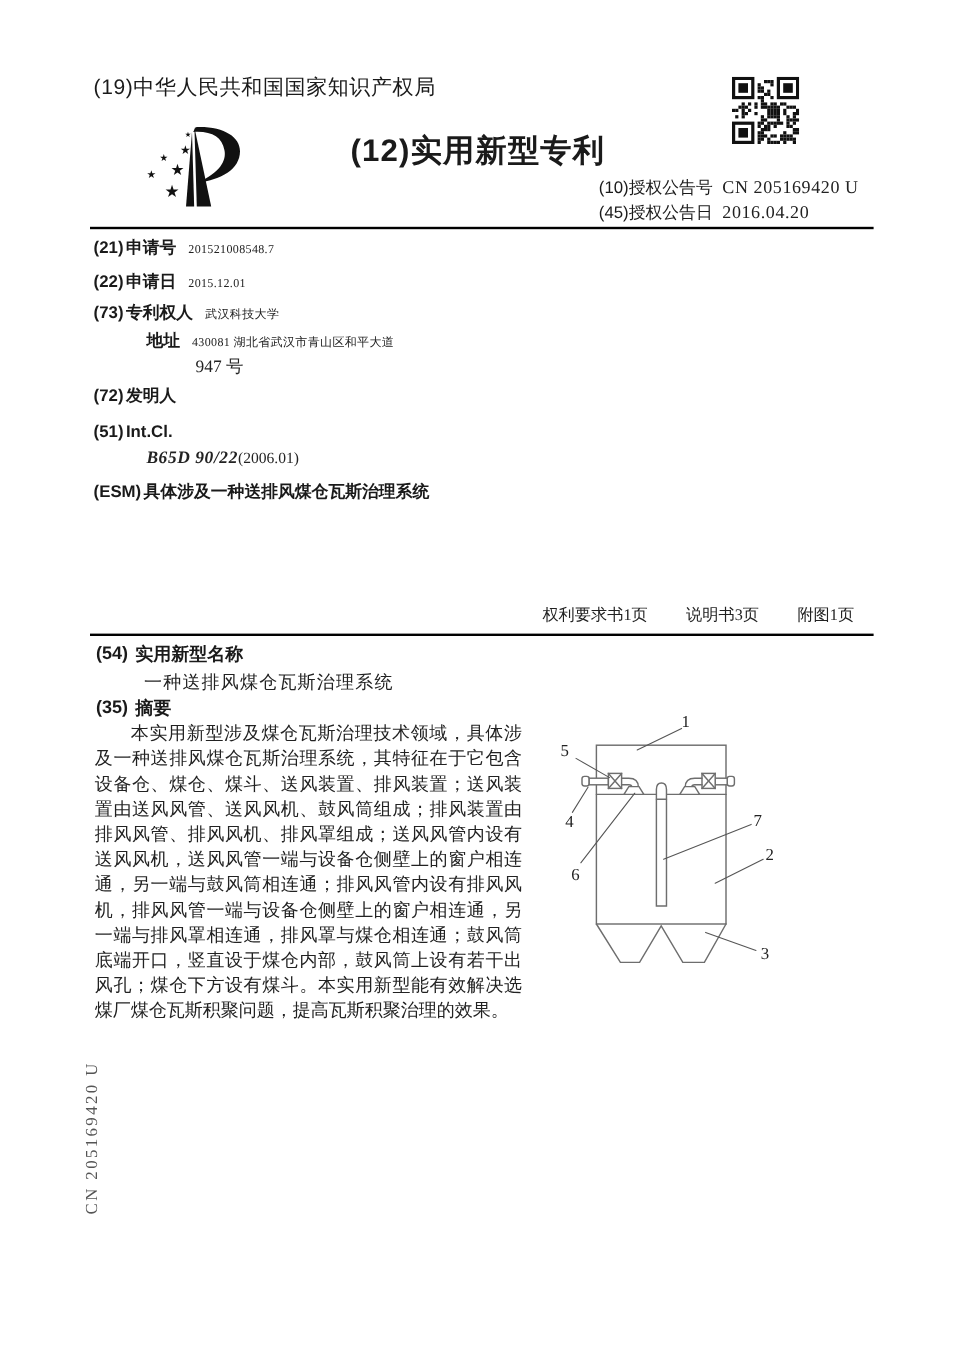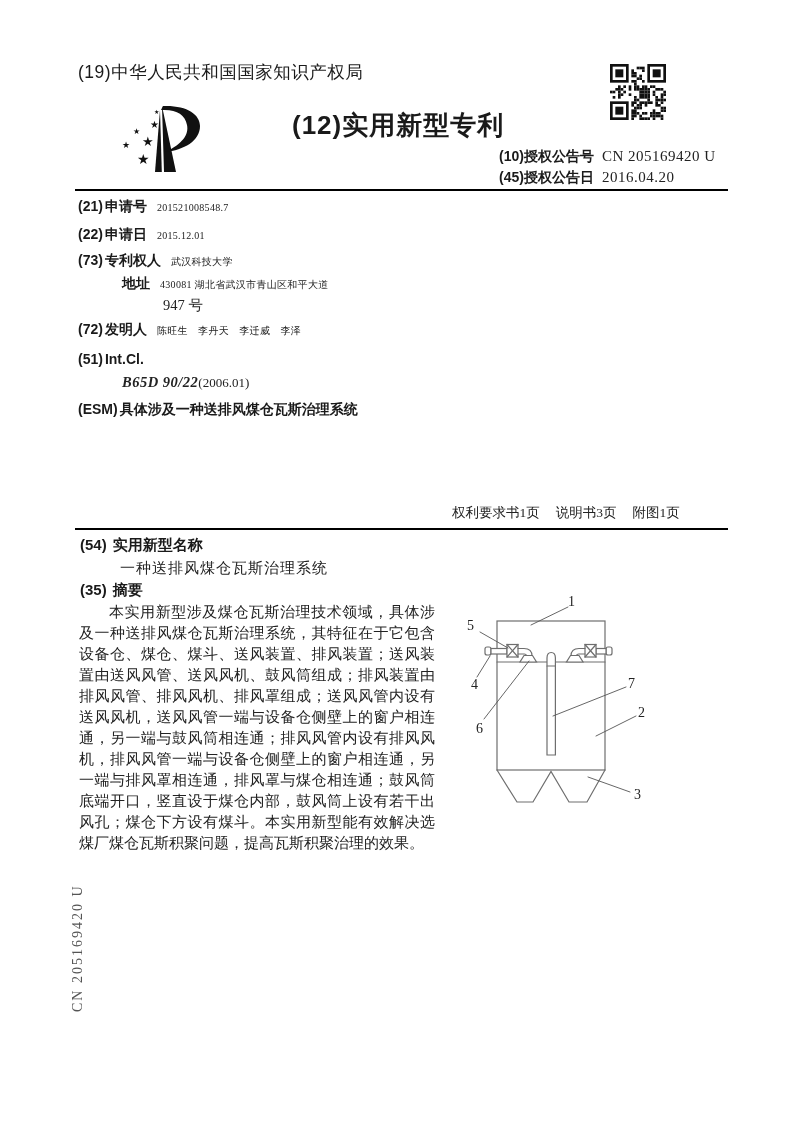--- a/index.html
+++ b/index.html
@@ -5,36 +5,36 @@
   * { margin:0; padding:0; box-sizing:border-box; }
   html,body { width:800px; height:1131px; background:#ffffff; position:relative;
     font-family:"Liberation Sans", sans-serif; color:#1a1a1a; }
   .abs { position:absolute; }
   .serif { font-family:"Liberation Serif", "DejaVu Serif", serif; }
 
   
   .office { left:78px; top:60px; font-size:17.5px; font-weight:400; letter-spacing:0.5px;text-align:center; }
   .doc-type { left:292px; top:108px; font-size:26px; font-weight:600; letter-spacing:1px; }
   .pub-line { left:499px; display:flex; align-items:baseline; gap:8px; }
-  .pub-line .lbl { font-size:14px; font-weight:700; }
+  .pub-line .lbl { font-size:14px; font-weight:400; }
   .pub-line .val { font-size:15px; letter-spacing:0.5px; color:#222; }
   .rule1 { left:75px; top:189px; width:653px; height:2px; background:#000; }
   .rule2 { left:75px; top:528px; width:653px; height:2px; background:#000; }
 
   
   .brow { left:78px; display:flex; align-items:baseline; white-space:nowrap; }
   .bnum { font-size:14px; font-weight:600; margin-right:2px; }
   .blabel { font-size:14px; font-weight:700; }
   .bval { font-size:10px; margin-left:10px; color:#222; letter-spacing:0.3px; }
   .sub { left:122px; display:flex; align-items:baseline; }
   .ipc { font-size:14.5px; font-style:italic; font-weight:700; letter-spacing:0.5px; color:#222; }
   .ipcdate { font-size:13px; color:#222; }
 
   
-  .pages-info { left:452px; top:504px; display:flex; gap:16px; font-size:13.5px; color:#222;text-align:center; }
+  .pages-info { left:452px; top:504px; display:flex; gap:32px; font-size:13.5px; color:#222;text-align:center; }
 
   
   .sec-head { left:80px; display:flex; gap:6px; font-size:15px; font-weight:700; }
   .invention-title { left:120px; top:559px; font-size:15px; color:#222; letter-spacing:1px; }
   .abstract { left:79px; top:602px; width:356px; font-size:15px; line-height:21px;
     text-align:justify; text-indent:2em; color:#222; }
 
   
   .figure { left:440px; top:580px; width:300px; height:270px; }
 
@@ -235,21 +235,20 @@
   <span class="blabel">地址</span>
   <span class="bval serif">430081 湖北省武汉市青山区和平大道</span>
 </div>
 <div class="abs sub serif" style="top:296px; left:163px; font-size:14.5px; color:#222;">
   <span>947 号</span>
 </div>
 
 <div class="abs brow" style="top:321px">
   <span class="bnum">(72)</span>
   <span class="blabel">发明人</span>
-  <span class="bval serif">陈旺生　李丹天　李迁威　李泽</span>
 </div>
 
 <div class="abs brow" style="top:351px">
   <span class="bnum">(51)</span>
   <span class="blabel">Int.Cl.</span>
 </div>
 <div class="abs sub serif" style="top:374px">
   <span class="ipc">B65D 90/22</span>
   <span class="ipcdate">(2006.01)</span>
 </div>

